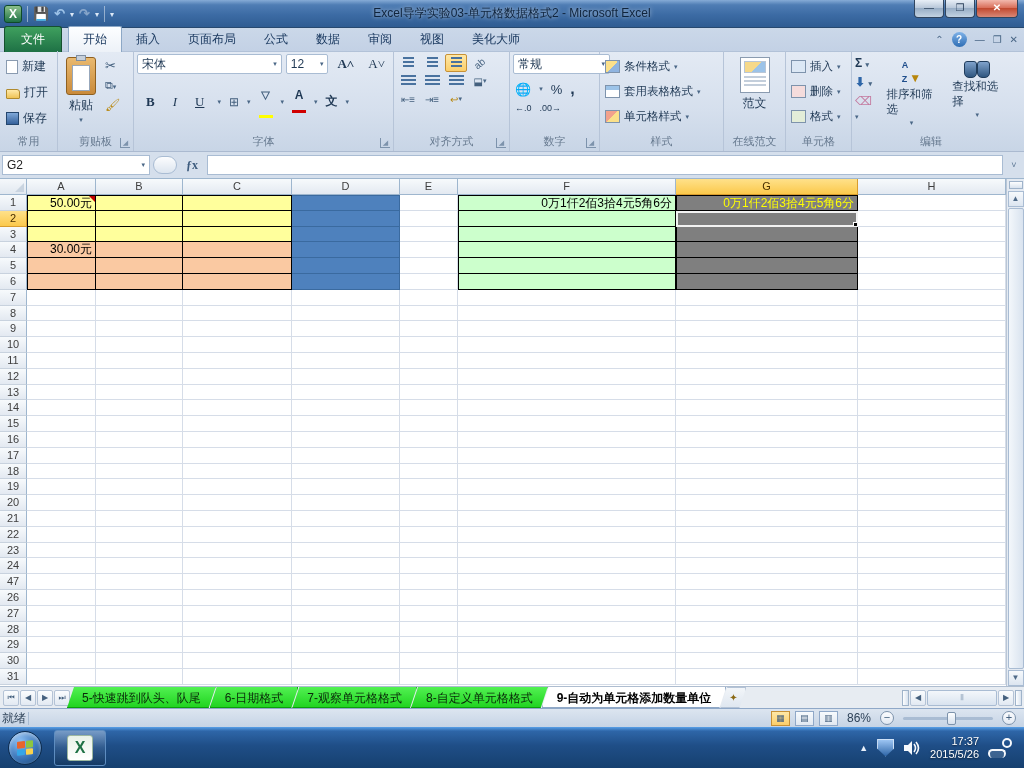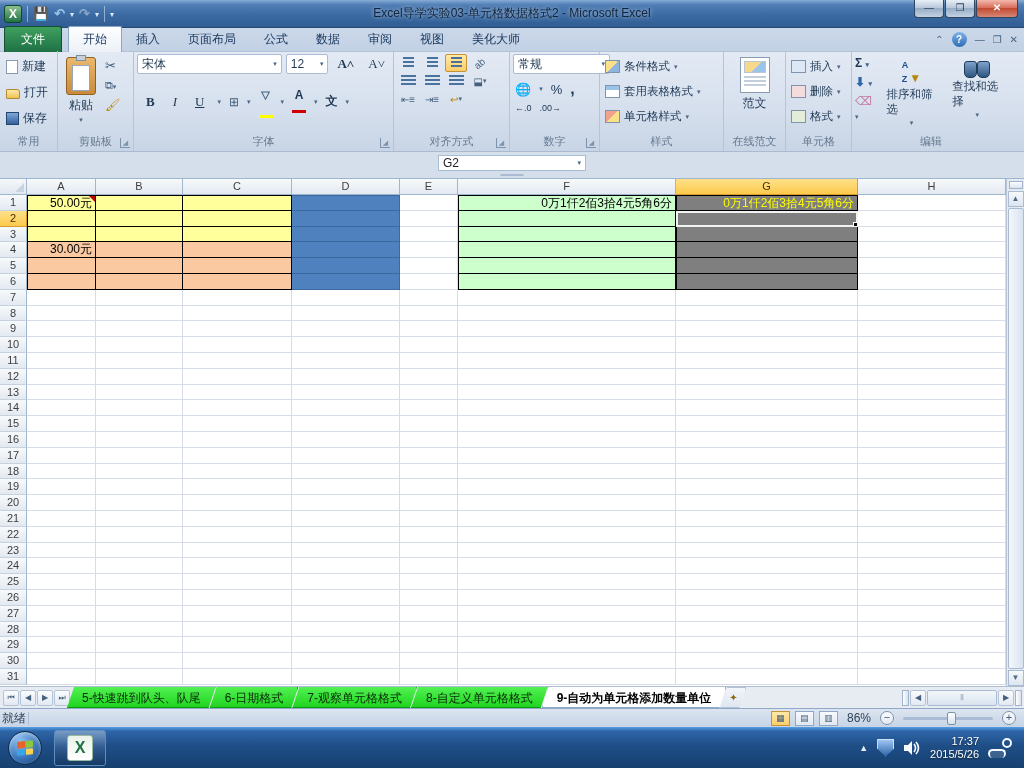--- a/index.html
+++ b/index.html
@@ -62,21 +62,21 @@
   .colorbar { display:inline-block; width:14px; height:3px; margin-top:-2px; }
   .stylebtn { display:flex; align-items:center; gap:4px; font-size:11.5px; color:#1F3854; padding:3px 2px; }
   .sq-ico { width:15px; height:13px; border:1px solid #7E93AC; background:linear-gradient(135deg,#FBE08A 0 50%,#8FB4E0 50% 100%); }
   .binoc { width:26px; height:16px; position:relative; margin-top:4px; }
   .binoc::before, .binoc::after { content:""; position:absolute; top:0; width:11px; height:15px; background:linear-gradient(180deg,#7FA2CC,#2F567F); border:1px solid #1F3C5C; border-radius:3px 3px 5px 5px; }
   .binoc::before { left:0; } .binoc::after { right:0; }
   .az { font-size:9px; font-weight:bold; color:#1F4E8C; line-height:9px; }
   .funnel { color:#B8860B; font-size:12px; margin-left:2px; }
 
   
-  .formularow { position:absolute; top:152px; left:0; width:1024px; height:27px; background:#D5DFEC; border-bottom:1px solid #9EB6CE; display:flex; align-items:center; padding:3px 2px; gap:3px;flex-direction:column; }
+  .formularow { position:absolute; top:152px; left:0; width:1024px; height:27px; background:#D5DFEC; border-bottom:1px solid #9EB6CE; display:flex; align-items:center; padding:3px 2px; gap:3px; }
   .namebox { width:148px; height:20px; background:#fff; border:1px solid #A9BCD3; display:flex; align-items:center; justify-content:space-between; padding:0 4px; font-size:12px; }
   .fx-oval { width:24px; height:18px; border-radius:9px; background:linear-gradient(180deg,#FCFDFE,#DCE5EF); border:1px solid #A9BCD3; }
   .fx { font-weight:bold; font-family:"Liberation Serif", serif; color:#3E5C7E; padding:0 6px; }
   .fbar { flex:1; height:20px; background:#fff; border:1px solid #A9BCD3; }
   .fchev { width:16px; text-align:center; color:#5B7693; font-size:9px; }
 
   
   .gridwrap { position:absolute; top:179px; left:0; width:1024px; height:507px; background:#fff; }
   .gridinner { position:absolute; left:0; top:0; width:1006px; height:507px; overflow:hidden; }
   .hdr-row { display:flex; height:16px; }
@@ -685,21 +685,21 @@
           <div class="cell" style="width: 69px;"></div>
           <div class="cell" style="width: 87px;"></div>
           <div class="cell" style="width: 109px;"></div>
           <div class="cell" style="width: 108px;"></div>
           <div class="cell" style="width: 58px;"></div>
           <div class="cell" style="width: 218px;"></div>
           <div class="cell" style="width: 182px;"></div>
           <div class="cell" style="width: 148px;"></div>
         </div>
         <div class="grow">
-          <div class="rowhdr">25</div>
+          <div class="rowhdr">47</div>
           <div class="cell" style="width: 69px;"></div>
           <div class="cell" style="width: 87px;"></div>
           <div class="cell" style="width: 109px;"></div>
           <div class="cell" style="width: 108px;"></div>
           <div class="cell" style="width: 58px;"></div>
           <div class="cell" style="width: 218px;"></div>
           <div class="cell" style="width: 182px;"></div>
           <div class="cell" style="width: 148px;"></div>
         </div>
         <div class="grow">

